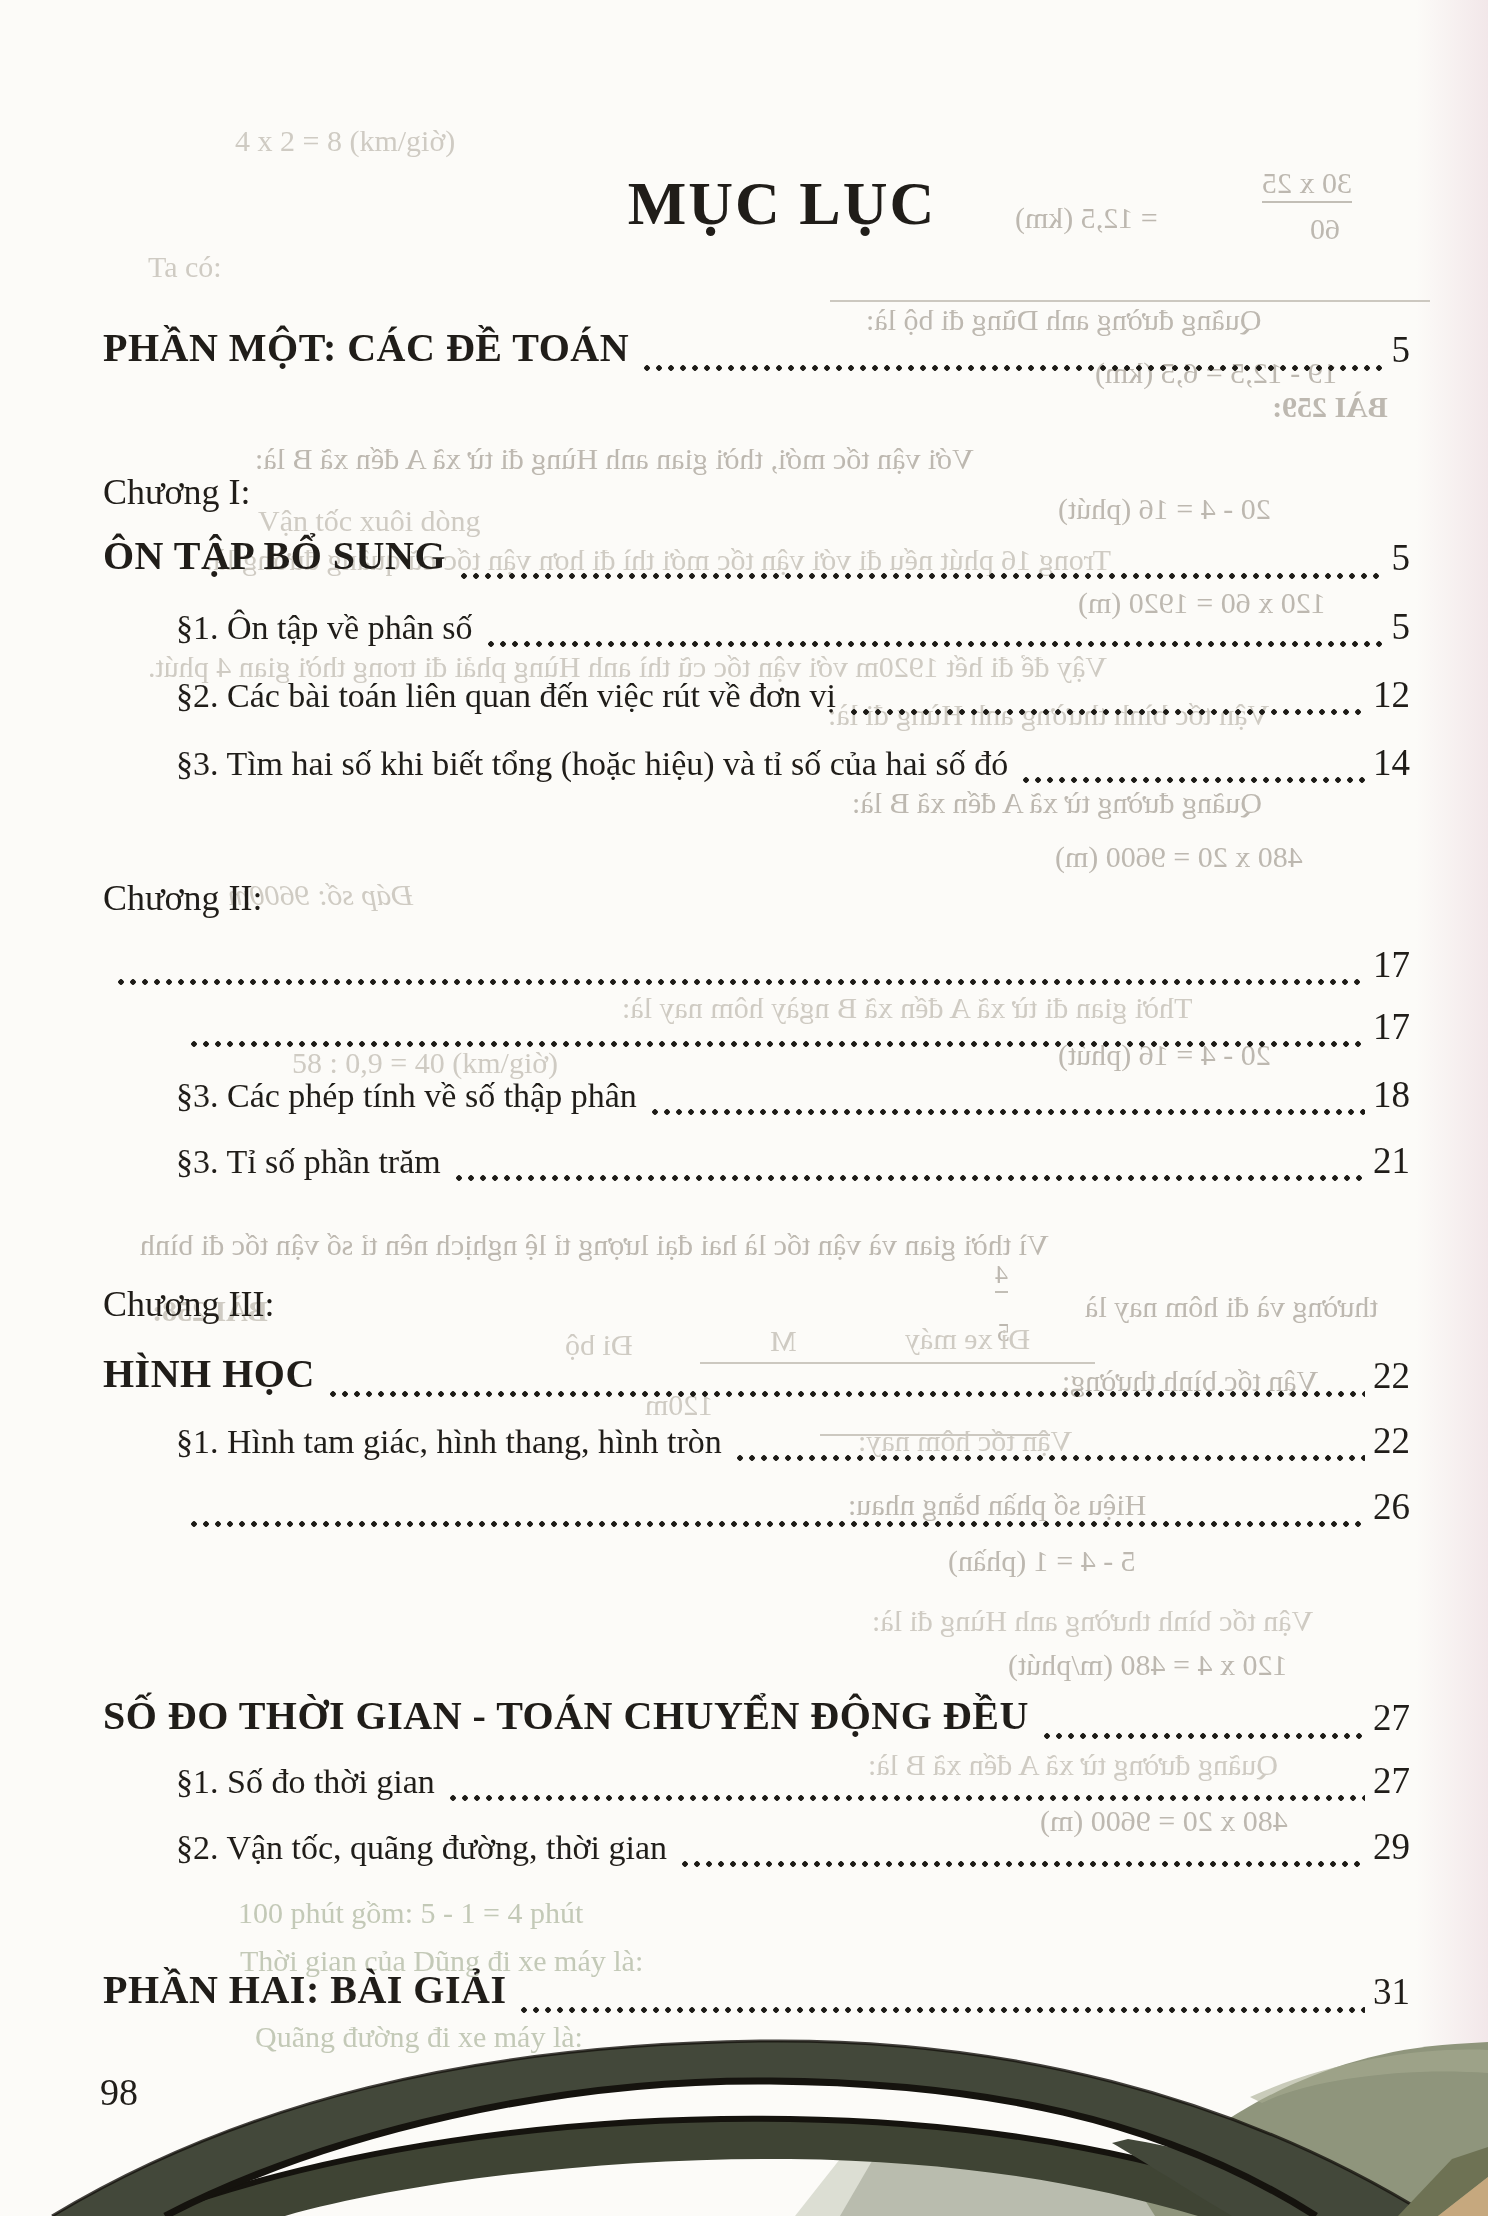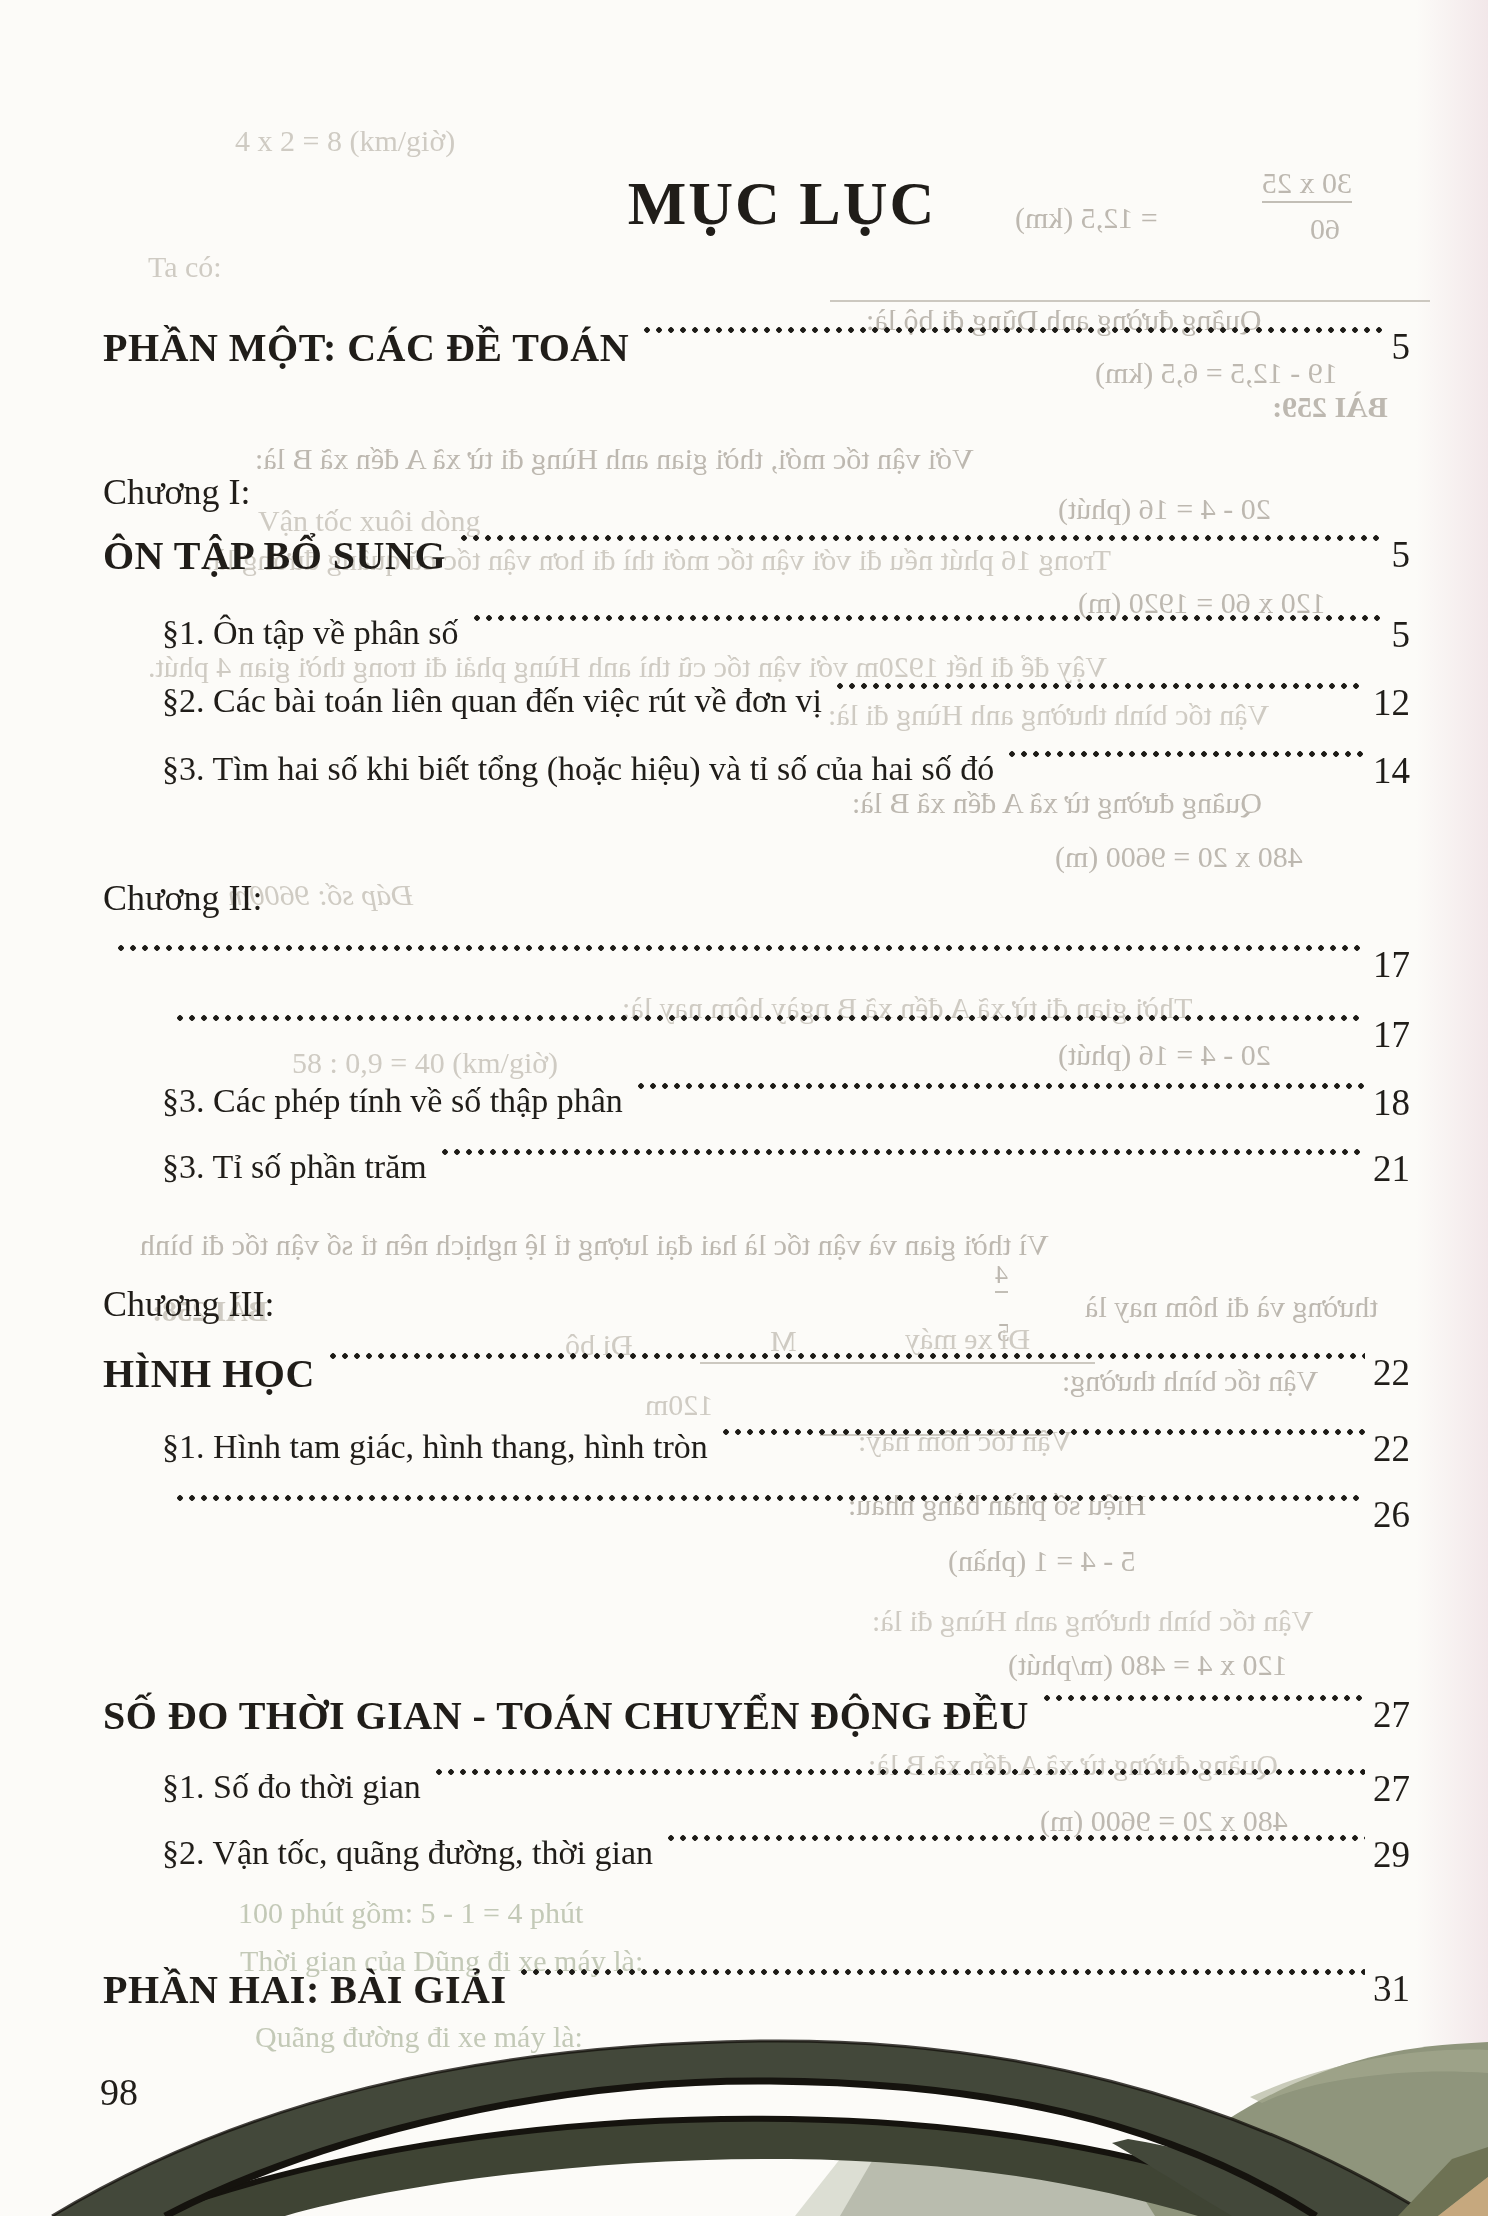--- a/index.html
+++ b/index.html
@@ -2,23 +2,23 @@
 <html><head>
 <meta charset="utf-8">
 <style>
   html,body{margin:0;padding:0;background:#e9e7e2;}
   .page{position:relative;width:1488px;height:2216px;margin:0 auto;background:#fcfbf8;
         overflow:hidden;font-family:"Liberation Serif","DejaVu Serif",serif;color:#201d19;}
   .edge-tint{position:absolute;right:0;top:0;width:72px;height:100%;
         background:linear-gradient(to left,#f2e7e9,rgba(242,231,233,0));pointer-events:none;}
   .title{position:absolute;top:172px;left:0;right:0;text-align:center;padding-left:76px;
         font-size:62px;font-weight:bold;letter-spacing:2px;line-height:1;}
-  .row{position:absolute;left:103px;right:78px;display:flex;align-items:flex-start;
+  .row{position:absolute;left:103px;right:78px;display:flex;align-items:flex-end;
         line-height:1.12;white-space:nowrap;}
-  .row.sect{left:162px;margin-top:8px;}
+  .row.sect{left:176px;}
   .part .lbl,.chap .lbl{font-size:40px;font-weight:bold;letter-spacing:.5px;}
   .chlbl .lbl{font-size:36px;}
   .sect .lbl{font-size:34px;}
   .lbl{white-space:nowrap;}
   .pg{font-size:37px;}
   .leader{flex:1;height:7px;margin:0 8px 0 12px;
         background-image:radial-gradient(circle,#1d1b17 2.5px,rgba(0,0,0,0) 3px);
         background-size:12px 6px;background-repeat:repeat-x;background-position:0 100%;}
   .folio{position:absolute;left:100px;top:2070px;font-size:38px;}
   

